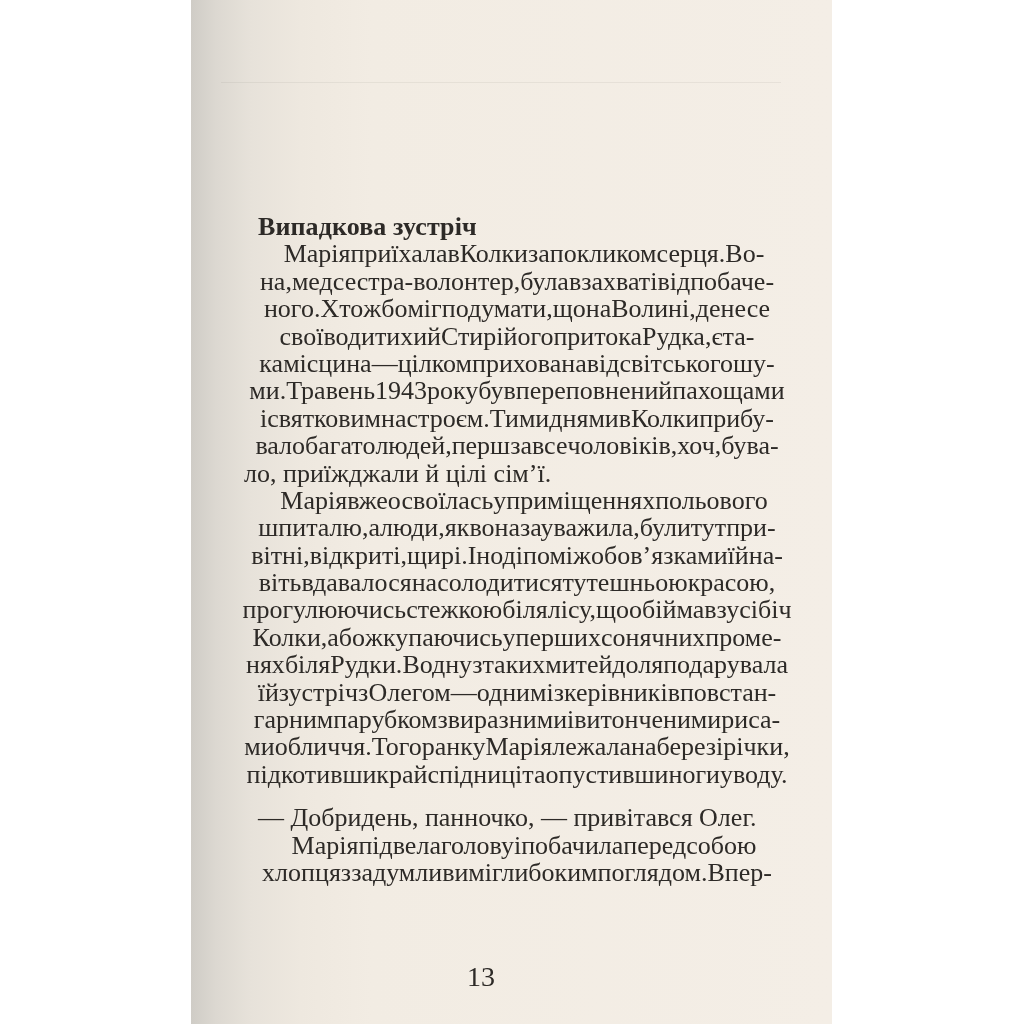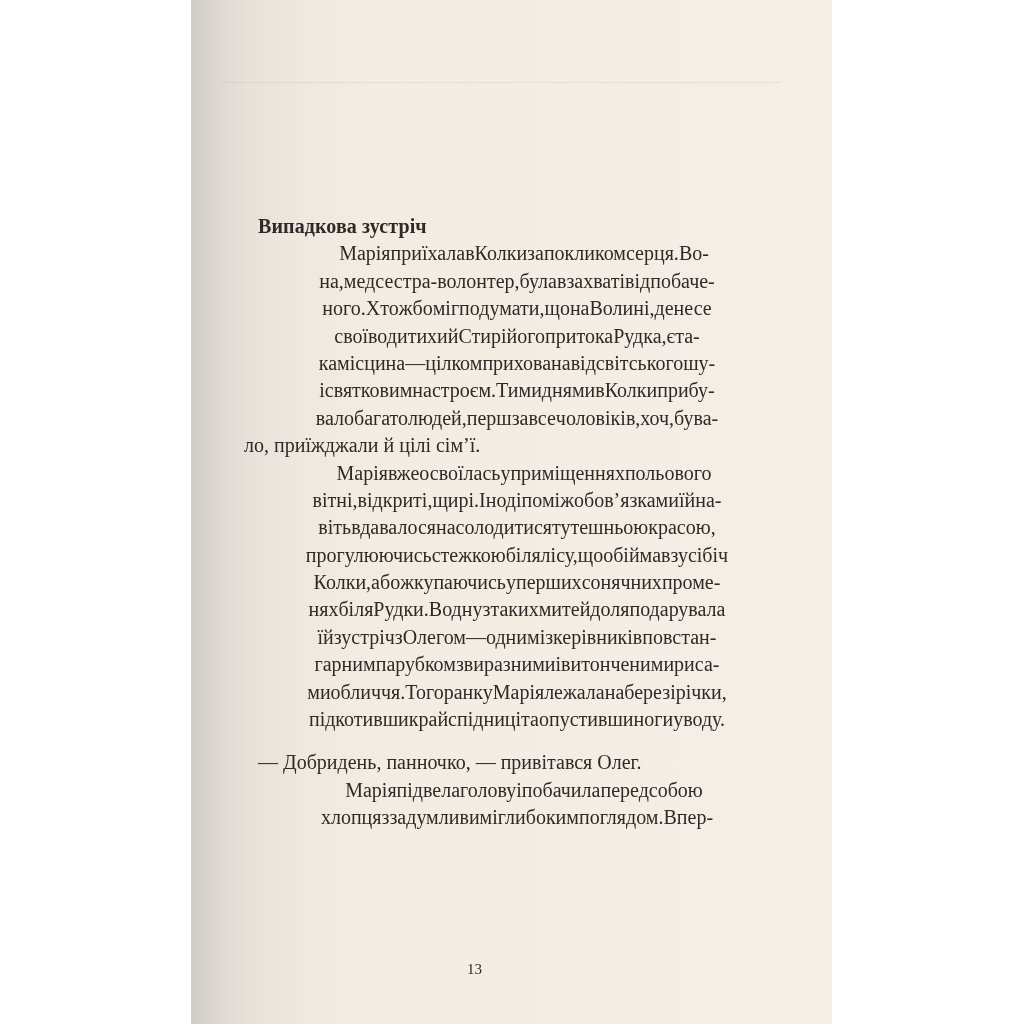--- a/index.html
+++ b/index.html
@@ -26,21 +26,21 @@
     width: 560px;
     height: 1px;
     background: rgba(120,115,105,0.10);
   }
   .text-block {
     position: absolute;
     left: 53px;
     top: 213px;
     width: 546px;
     font-family: "Liberation Serif", serif;
-    font-size: 20px;
+    font-size: 26px;
     line-height: 27.4px;
     color: #2d2a27;
   }
   .heading {
     font-weight: bold;
     padding-left: 14px;
     letter-spacing: 0.1px;
   }
   .line {
     display: block;
@@ -54,21 +54,21 @@
   .line.dialogue { padding-left: 14px; text-align-last: left; margin-top: 16px; }
   .justify {
     display: flex;
     justify-content: center;
   }
   .page-number {
     position: absolute;
     left: 276px;
     top: 961px;
     font-family: "Liberation Serif", serif;
-    font-size: 15px;
+    font-size: 28px;
     color: #2d2a27;
   }
 </style>
 </head>
 <body>
 
 <div class="page">
   <div class="ghost-rule"></div>
 
   <div class="text-block">
@@ -133,20 +133,31 @@
             <span>—</span>
             <span>цілком</span>
             <span>прихована</span>
             <span>від</span>
             <span>світського</span>
             <span>шу-</span>
           </div>
         </div>
         <div class="line">
           <div class="justify">
+            <span>ми.</span>
+            <span>Травень</span>
+            <span>1943</span>
+            <span>року</span>
+            <span>був</span>
+            <span>переповнений</span>
+            <span>пахощами</span>
+          </div>
+        </div>
+        <div class="line">
+          <div class="justify">
             <span>і</span>
             <span>святковим</span>
             <span>настроєм.</span>
             <span>Тими</span>
             <span>днями</span>
             <span>в</span>
             <span>Колки</span>
             <span>прибу-</span>
           </div>
         </div>
@@ -165,20 +176,33 @@
         </div>
         <div class="line last">ло, приїжджали й цілі сім’ї.</div>
         <div class="line indent">
           <div class="justify">
             <span>Марія</span>
             <span>вже</span>
             <span>освоїлась</span>
             <span>у</span>
             <span>приміщеннях</span>
             <span>польового</span>
+          </div>
+        </div>
+        <div class="line">
+          <div class="justify">
+            <span>шпиталю,</span>
+            <span>а</span>
+            <span>люди,</span>
+            <span>як</span>
+            <span>вона</span>
+            <span>зауважила,</span>
+            <span>були</span>
+            <span>тут</span>
+            <span>при-</span>
           </div>
         </div>
         <div class="line">
           <div class="justify">
             <span>вітні,</span>
             <span>відкриті,</span>
             <span>щирі.</span>
             <span>Іноді</span>
             <span>поміж</span>
             <span>обов’язками</span>

